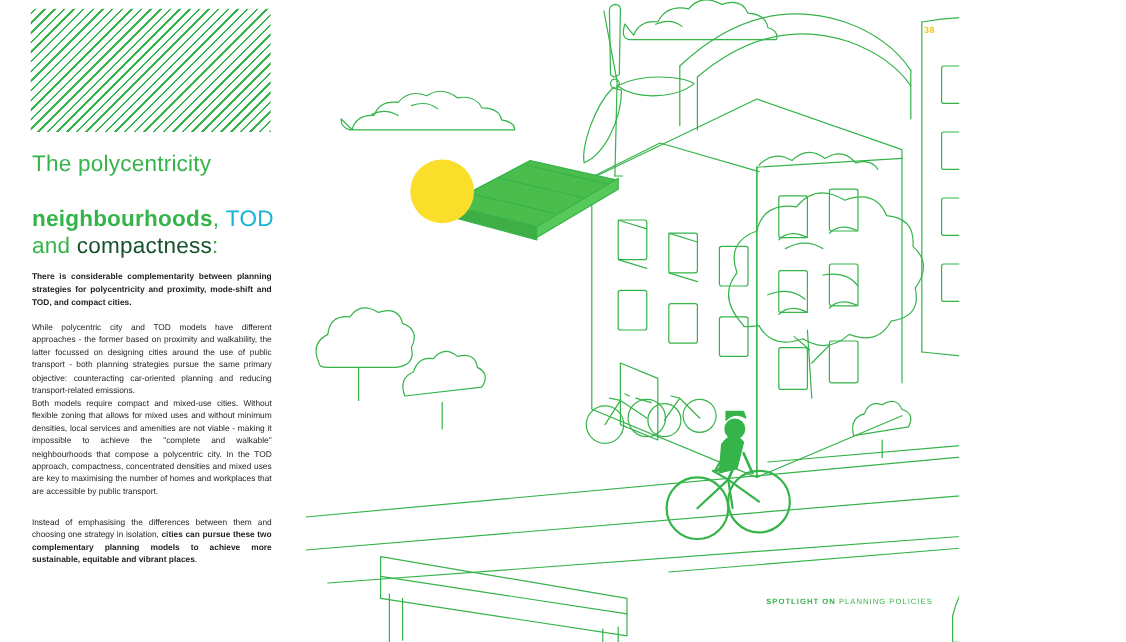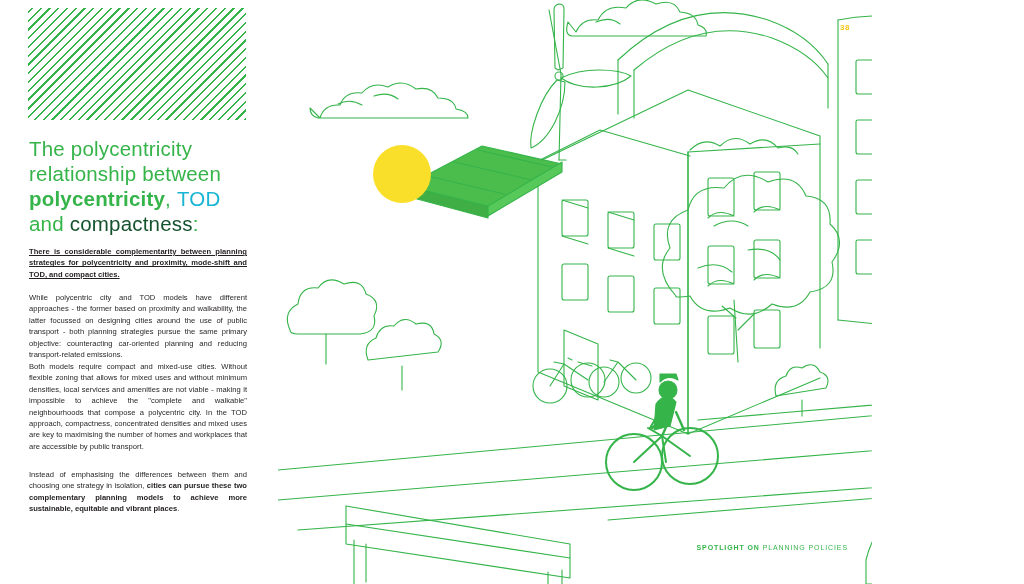--- a/index.html
+++ b/index.html
@@ -66,21 +66,20 @@
     left: 29px;
     width: 218px;
     color: #231f20;
     font-size: 7.6px;
     line-height: 11.4px;
     text-align: justify;
   }
   .p-lead {
     top: 246px;
     font-weight: 700;
-    text-decoration: underline;
   }
   .p-2 { top: 292px; }
   .p-3 { top: 361px; }
   .p-4 { top: 469px; }
   .p-4 b { font-weight: 700; }
 
   
   .page-number {
     position: absolute;
     right: 22px;
@@ -129,22 +128,22 @@
 <body>
 
 <div class="page">
 
   <div class="hatch"></div>
 
   <div class="page-number">38</div>
 
   <div class="heading">
     <span class="light">The polycentricity</span><br>
-    <span class="light">relationship between</span><br>
-    <span class="bold-green">polycentricity</span><span class="light">,</span>
+    <br>
+    <span class="bold-green">neighbourhoods</span><span class="light">,</span>
     <span class="bold-blue">TOD</span><br>
     <span class="light">and</span>
     <span class="bold-yellow">compactness</span><span class="light">:</span>
   </div>
 
   <div class="body-text p-lead">There is considerable complementarity between planning strategies for polycentricity and proximity, mode-shift and TOD, and compact cities.</div>
   <div class="body-text p-2">While polycentric city and TOD models have different approaches - the former based on proximity and walkability, the latter focussed on designing cities around the use of public transport - both planning strategies pursue the same primary objective: counteracting car-oriented planning and reducing transport-related emissions.</div>
   <div class="body-text p-3">Both models require compact and mixed-use cities. Without flexible zoning that allows for mixed uses and without minimum densities, local services and amenities are not viable - making it impossible to achieve the "complete and walkable" neighbourhoods that compose a polycentric city. In the TOD approach, compactness, concentrated densities and mixed uses are key to maximising the number of homes and workplaces that are accessible by public transport.</div>
   <div class="body-text p-4"><span>Instead of emphasising the differences between them and choosing one strategy in isolation, </span><b>cities can pursue these two complementary planning models to achieve more sustainable, equitable and vibrant places</b><span>.</span></div>
 

